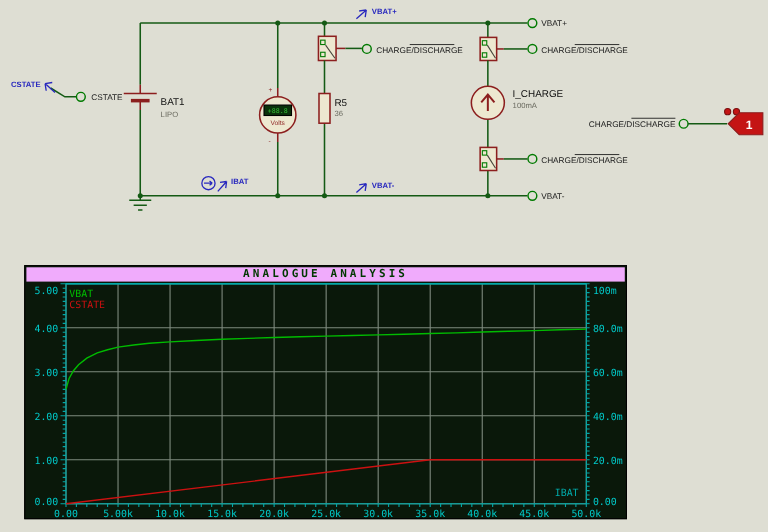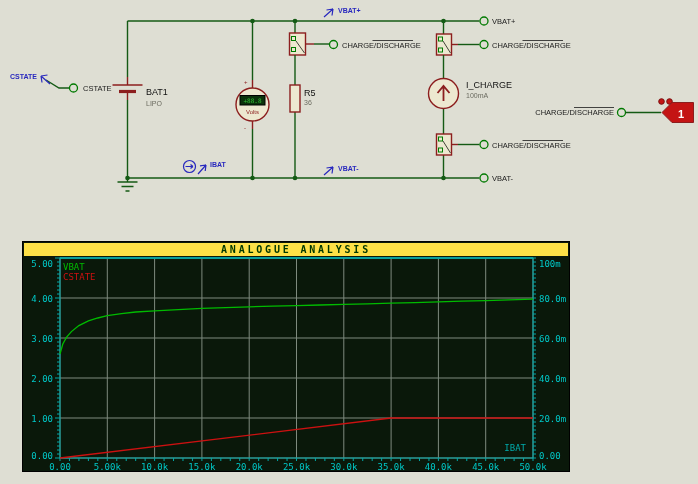--- a/index.html
+++ b/index.html
@@ -27,21 +27,21 @@
   .blueln{stroke:#2828BE;stroke-width:1.2;fill:none;}
   .overline{stroke:#1a1a1a;stroke-width:0.8;}
 
   
   #graph-window{
     position:absolute;left:22px;top:241px;width:548px;height:231px;
     background:#0A180A;border:1px solid #000;box-sizing:border-box;
   }
   #graph-titlebar{
     position:absolute;left:1px;top:1px;right:1px;height:13px;
-    background:#fde047;color:#003800;
+    background:#f0abfc;color:#003800;
     font-family:"DejaVu Sans Mono",monospace;font-size:10px;font-weight:bold;
     letter-spacing:2.8px;text-align:center;line-height:13px;
   }
   #graph-svg{position:absolute;left:0;top:0;}
   #graph-svg text{font-family:"DejaVu Sans Mono",monospace;font-size:9px;}
 </style>
 </head>
 <body>
 
 <svg id="schematic" width="698" height="240" viewBox="0 0 698 240">

